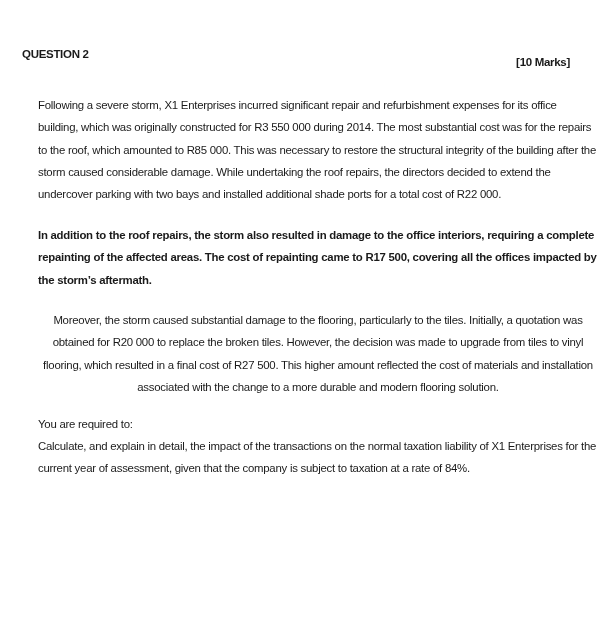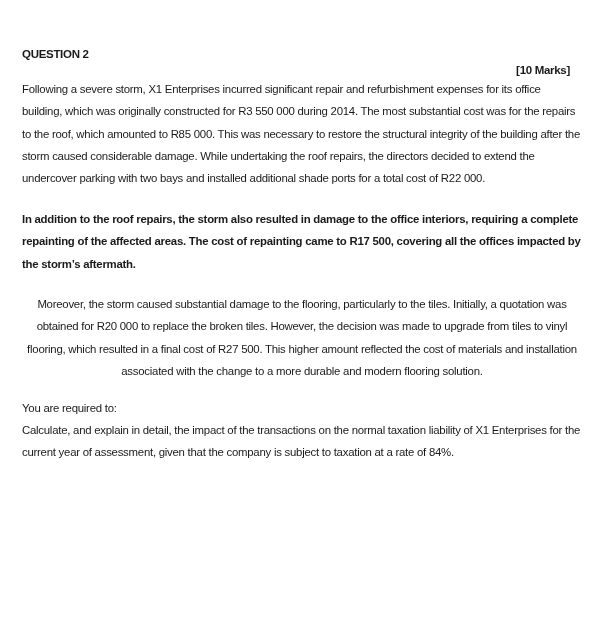--- a/index.html
+++ b/index.html
@@ -32,33 +32,33 @@
     position: absolute;
     left: 0;
     top: 0;
     font-size: 11.5px;
     font-weight: bold;
     letter-spacing: -0.3px;
   }
   .q-marks {
     position: absolute;
     right: 0;
-    top: 16px;
+    top: 8px;
     font-size: 11.5px;
     font-weight: bold;
     letter-spacing: -0.3px;
   }
   .para {
     position: absolute;
     left: 0;
     width: 560px;
     font-size: 11.4px;
     line-height: 22.3px;
     letter-spacing: -0.25px;
-    margin: 0;
+    margin: 16px;
   }
   .p1 { top: 78px; }
   .p2 { top: 208px; font-weight: bold; }
   .p3 { top: 293px; text-align: center; }
   .p4 { top: 398px; line-height: 21px; }
   .p4 .line2 { display: block; line-height: 22.3px; }
 </style>
 </head>
 <body>
 

